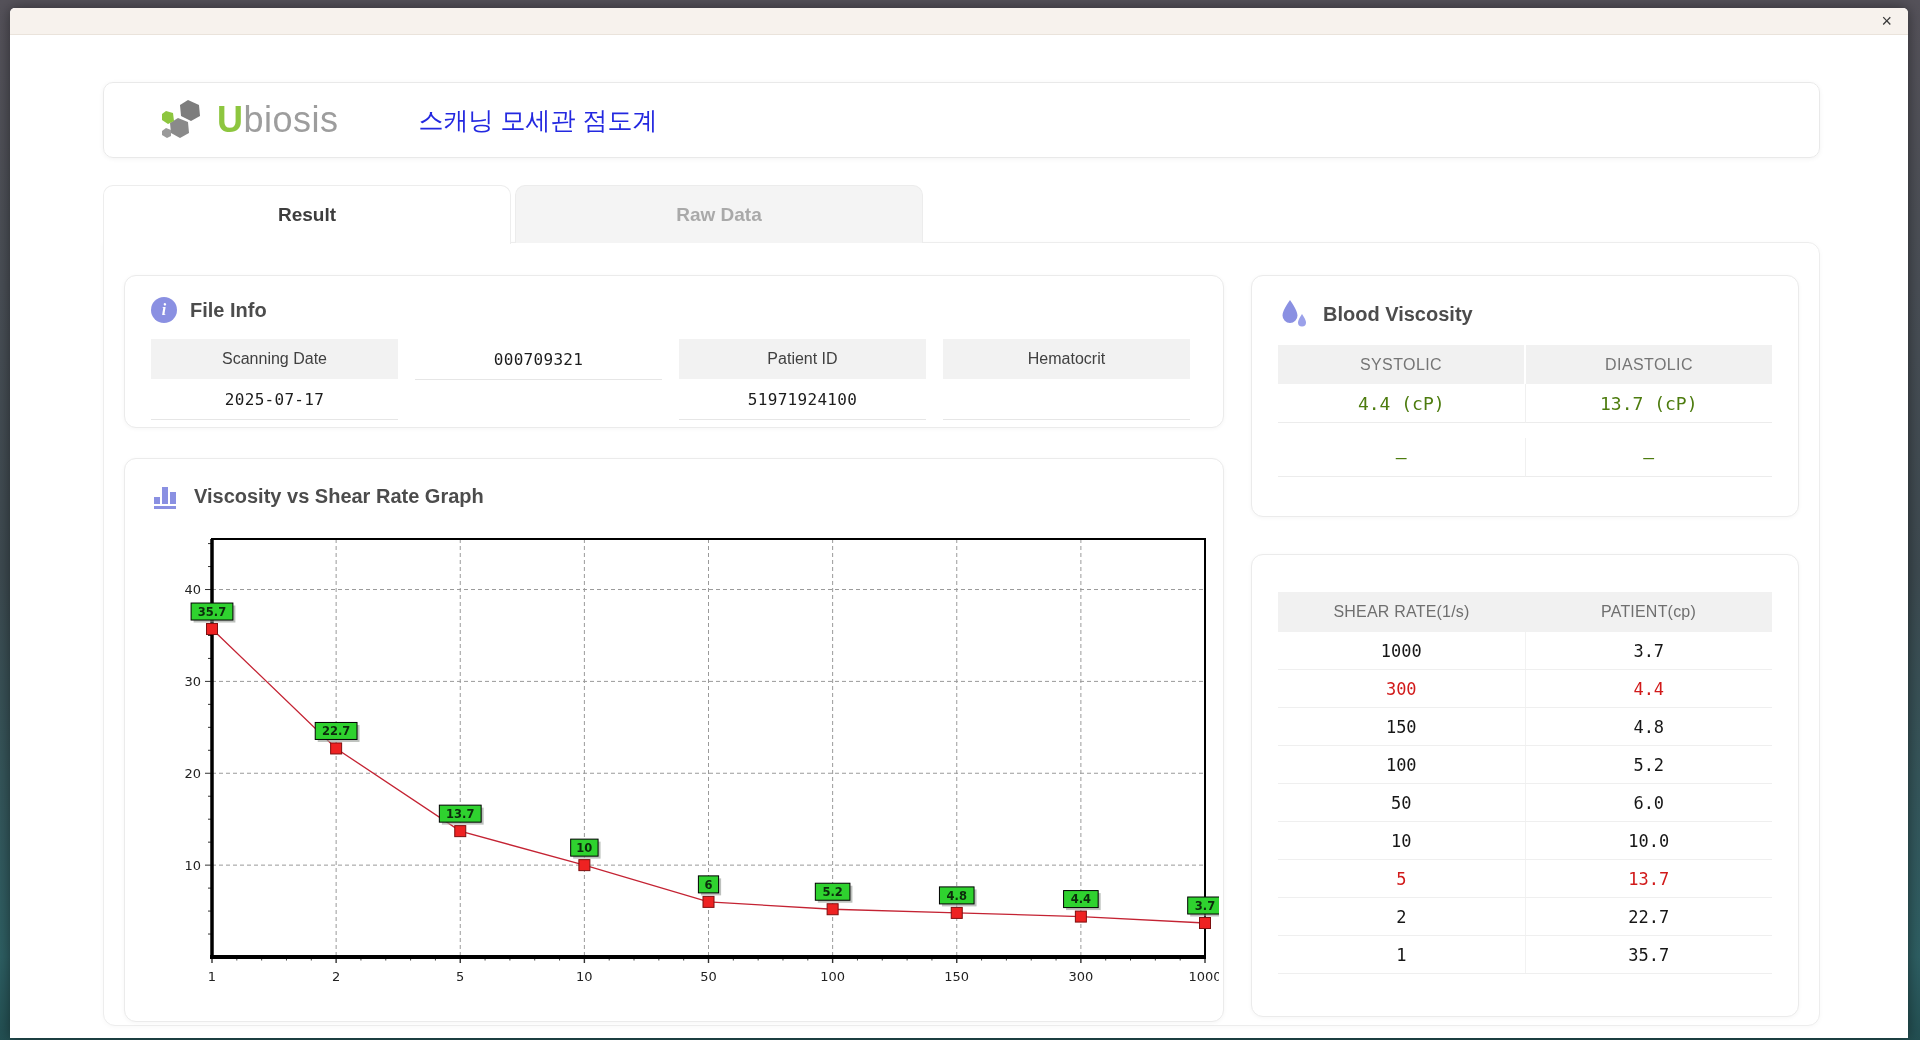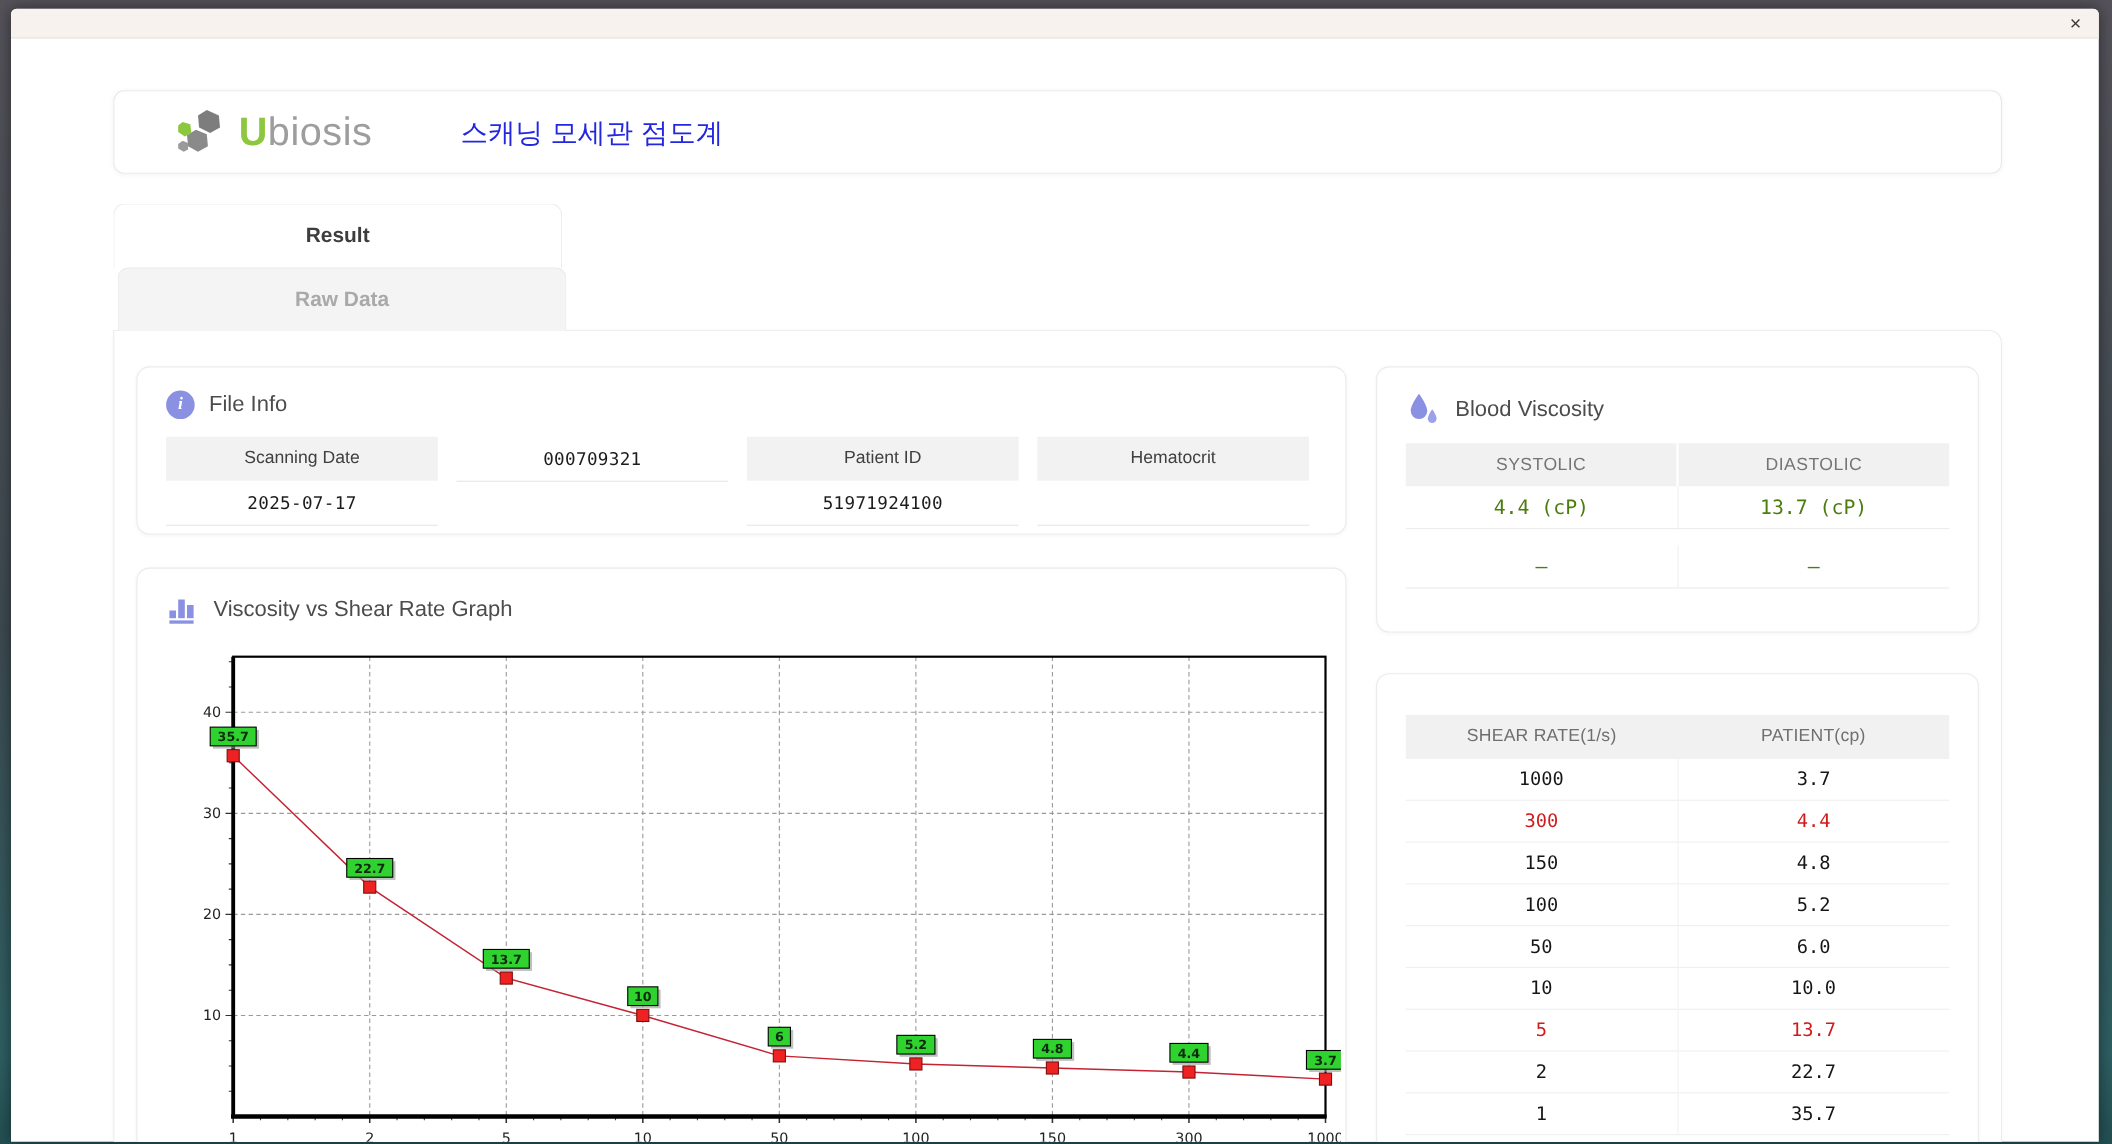--- a/index.html
+++ b/index.html
@@ -27,21 +27,21 @@
     box-shadow: 0 1px 5px rgba(0,0,0,.05);
     display: flex; align-items: center; padding: 0 40px 0 54px; gap: 80px;
   }
   .brand { display: flex; align-items: center; gap: 7px; }
   .brand-text { font-size: 36px; letter-spacing: .5px; }
   .brand-u { color: #8dc63f; font-weight: 600; }
   .brand-rest { color: #9d9d9d; font-weight: 400; }
   .app-title { font-size: 25px; font-weight: 400; color: #2328e0; }
 
   
-  .tabs { display: flex; margin-top: 27px; position: relative; z-index: 2; flex-direction: column; }
+  .tabs { display: flex; margin-top: 27px; position: relative; z-index: 2; }
   .tab {
     width: 408px; height: 58px; display: flex; align-items: center; justify-content: center;
     font-size: 19px; border-radius: 10px 10px 0 0;
   }
   .tab-active {
     background: #fff; border: 1px solid #ededed; border-bottom: none;
     font-weight: 700; color: #3d3d3d; height: 59px; margin-bottom: -1px;
   }
   .tab-inactive {
     background: #f4f4f4; border: 1px solid #ececec; border-bottom: none;
@@ -57,21 +57,21 @@
     box-shadow: 0 1px 5px rgba(0,0,0,.03);
   }
   .col-left { width: 1100px; display: flex; flex-direction: column; }
   .col-right { width: 549px; display: flex; flex-direction: column; }
 
   .card {
     border: 1px solid #ebebeb; border-radius: 12px; background: #fff;
     box-shadow: 0 1px 4px rgba(0,0,0,.04);
   }
   .card-title-row { display: flex; align-items: center; gap: 13px; }
-  .card-title { font-size: 20px; font-weight: 400; color: #4c4c4c; }
+  .card-title { font-size: 20px; font-weight: 700; color: #4c4c4c; }
 
   
   .info-icon {
     width: 26px; height: 26px; border-radius: 50%; background: #8a90e2;
     color: #fff; font-weight: 700; font-size: 16px; font-style: italic;
     display: flex; align-items: center; justify-content: center; font-family: "Liberation Serif", serif;
   }
   .icon-svg { display: block; }
 
   

